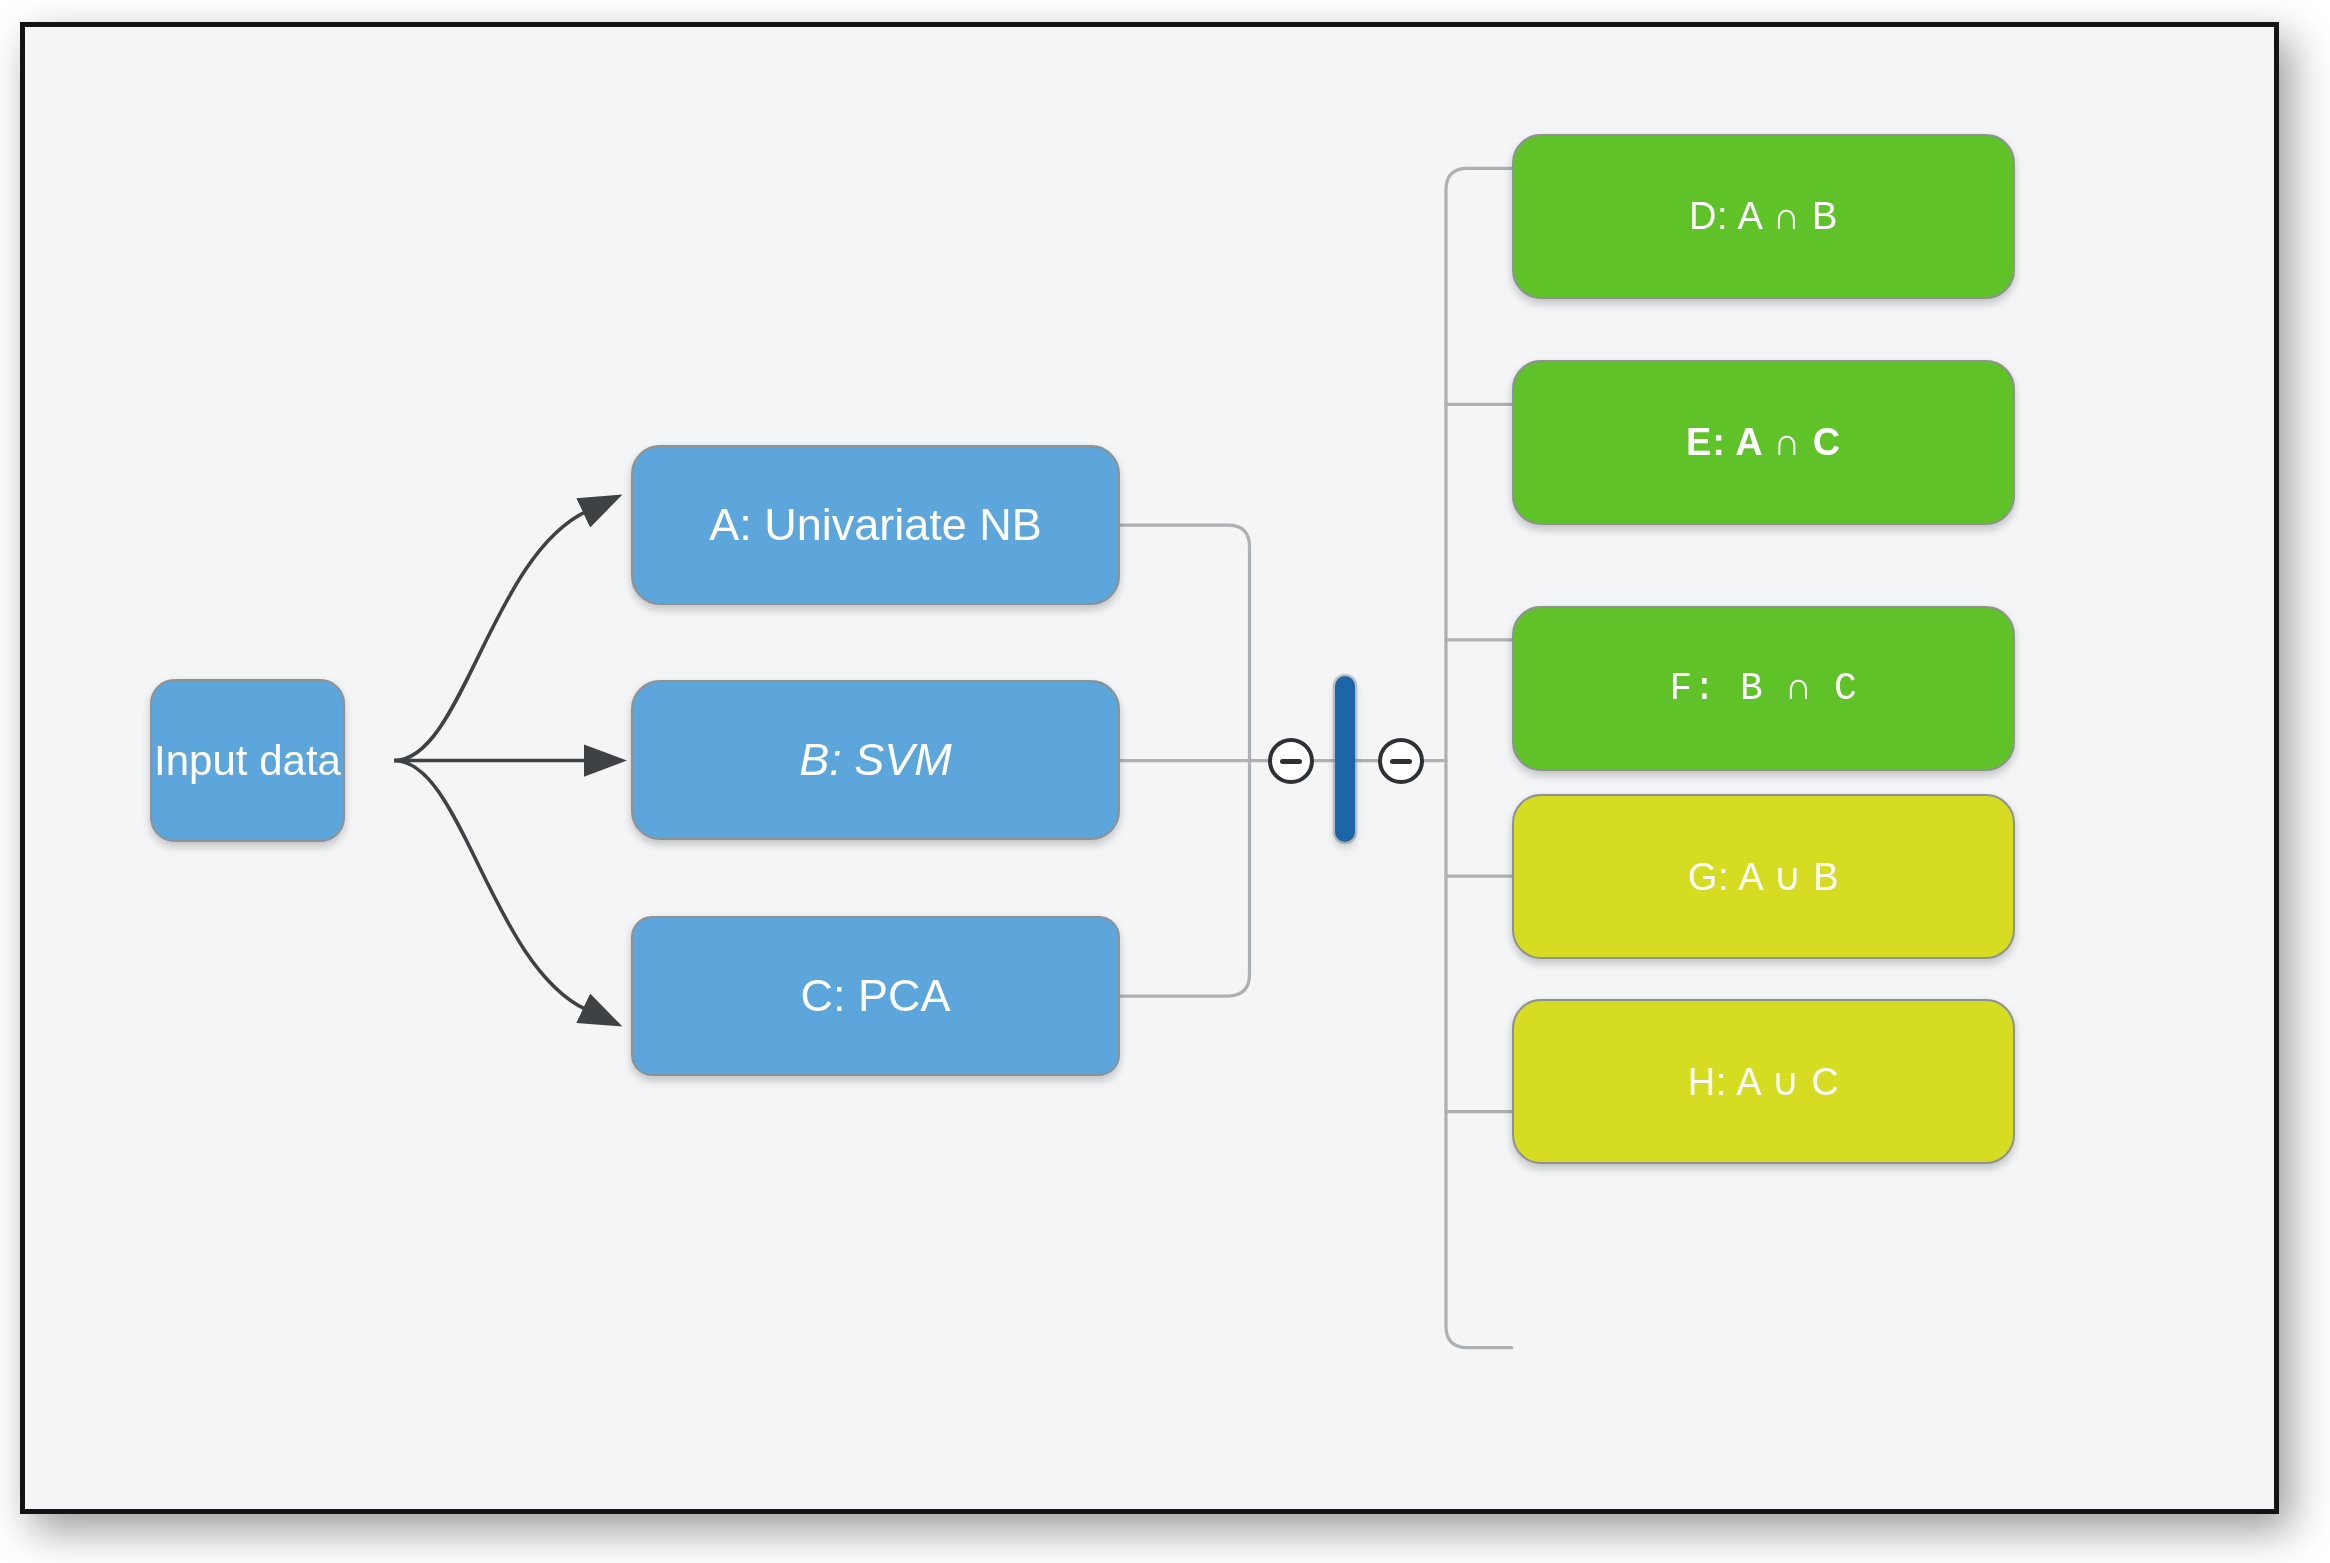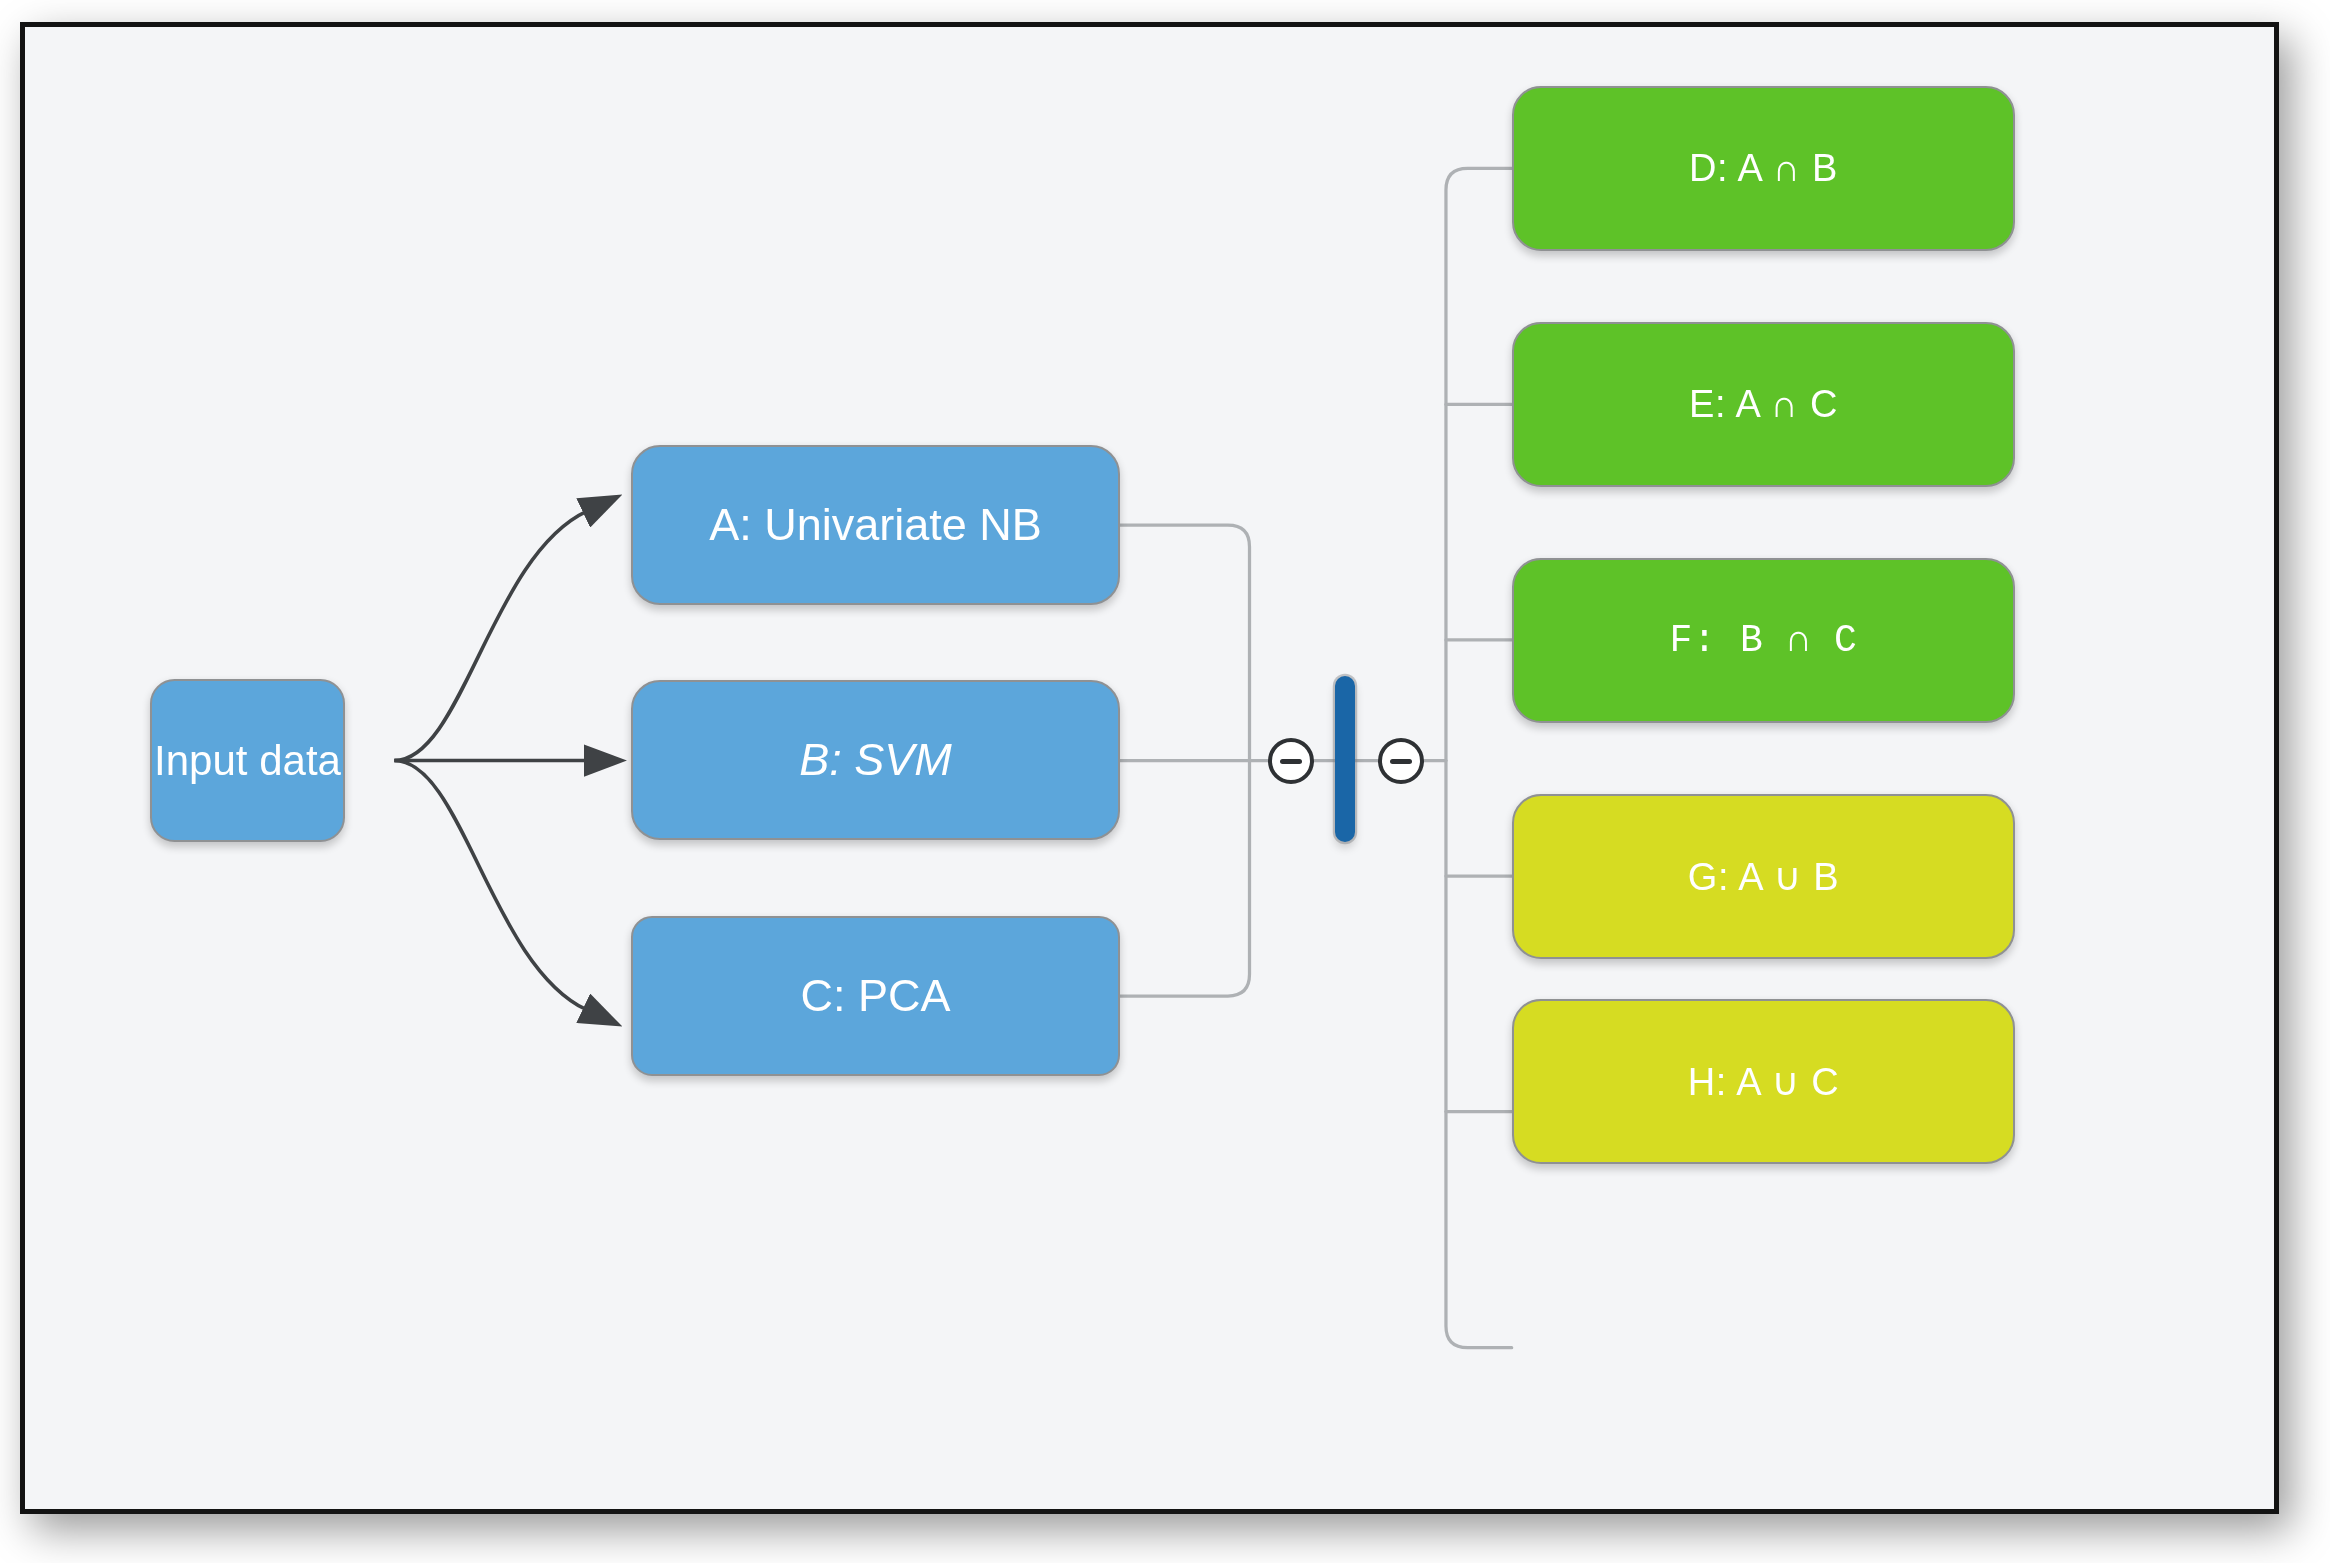--- a/index.html
+++ b/index.html
@@ -25,27 +25,27 @@
     position:absolute;box-sizing:border-box;
     display:flex;align-items:center;justify-content:center;
     border:2.9px solid var(--node-border,#8f9193);
     color:var(--node-text,#ffffff);
     box-shadow:0 4.3px 8.7px rgba(0,0,0,.20);
     border-radius:29px;
     text-align:center;white-space:nowrap;
     cursor:default;
   }
   .node[data-color="blue"]{background:var(--node-blue,#5ca6db);}
-  .node[data-color="green"]{background:var(--node-green,#5ec228);}
+  .node[data-color="green"]{background:var(--node-green,#5ec228);margin-top:48px;}
   .node[data-color="yellow"]{background:var(--node-yellow,#d6dc22);}
   .node.input{left:150px;top:679px;width:195px;height:163px;border-radius:24.6px;font-size:42px;}
   .node.model{left:631px;width:489px;height:160px;font-size:45px;text-align:right;}
   .node.model.a{top:445px;} .node.model.b{top:680px;font-style:italic;} .node.model.c{top:916px;border-radius:21px;}
   .node.result{left:1512px;width:503px;height:165px;font-size:38px;letter-spacing:0.7px;}
-  .node.result.d{top:86px;} .node.result.e{top:322px;} .node.result.f{top:558px;font-family:Liberation Mono, monospace;}
+  .node.result.d{top:86px;} .node.result.e{top:312px;font-weight:bold;} .node.result.f{top:558px;font-family:Liberation Mono, monospace;}
   .node.result.g{top:794px;} .node.result.h{top:999px;} .node.result.i{top:1266px;}
   .collapse{
     position:absolute;width:38px;height:38px;border-radius:50%;
     border:4.3px solid #2e3134;background:#ffffff;
     display:flex;align-items:center;justify-content:center;
     cursor:pointer;
   }
   .collapse::after{
     content:"";display:block;width:21.7px;height:5px;border-radius:2.9px;background:#2e3134;
   }

